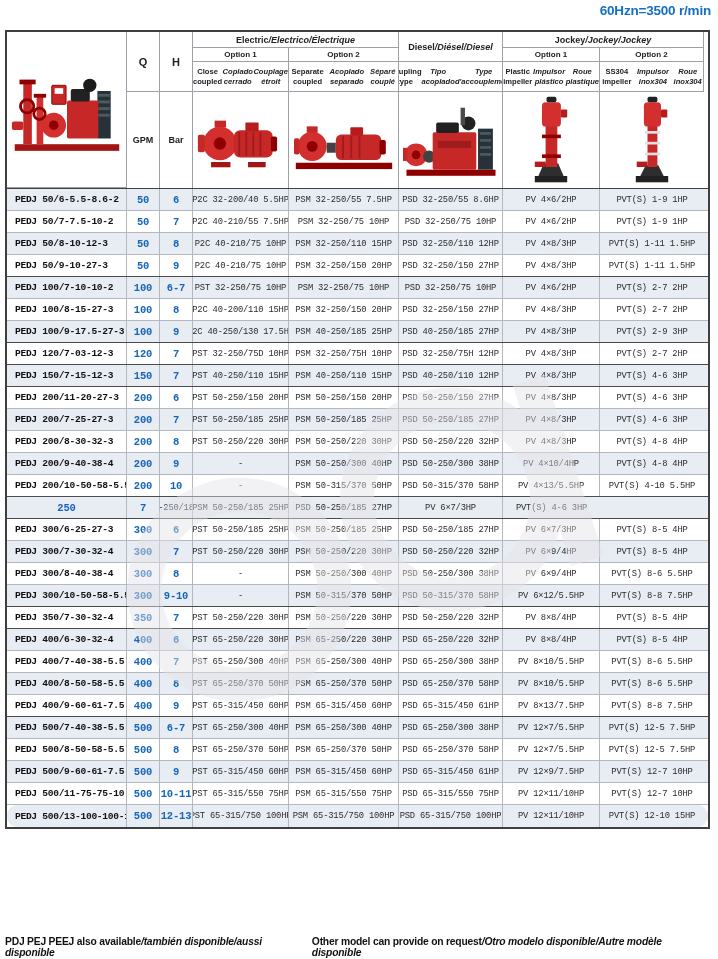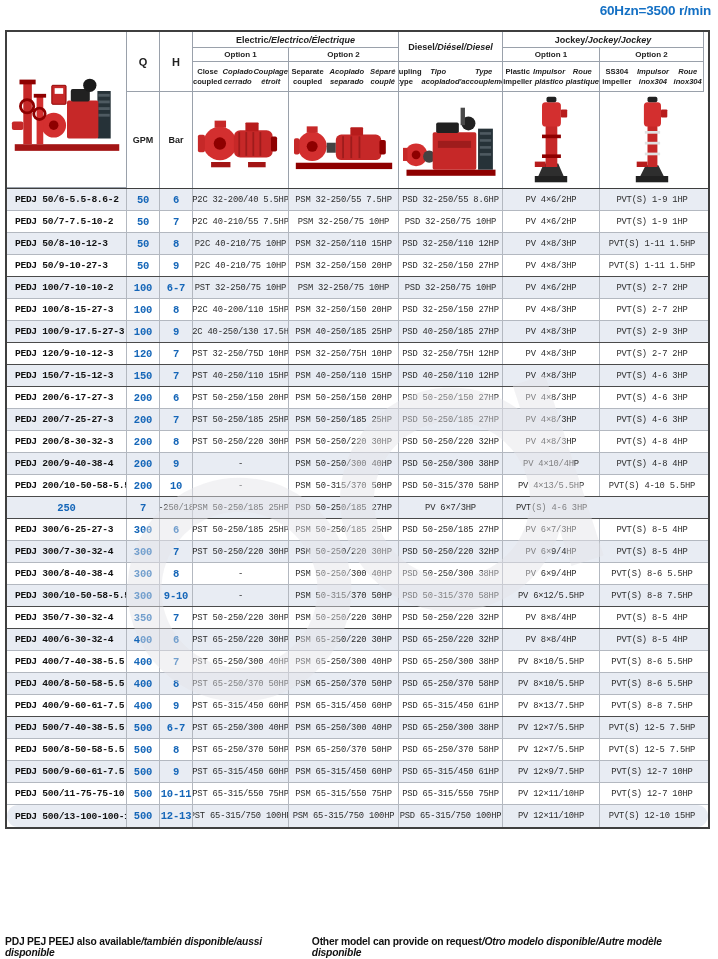--- a/index.html
+++ b/index.html
@@ -310,41 +310,41 @@
         <div class="cell model">PEDJ 100/9-17.5-27-3</div>
         <div class="cell blue">100</div>
         <div class="cell blue">9</div>
         <div class="cell">P2C 40-250/130 17.5HP</div>
         <div class="cell">PSM 40-250/185 25HP</div>
         <div class="cell">PSD 40-250/185 27HP</div>
         <div class="cell">PV 4×8/3HP</div>
         <div class="cell">PVT(S) 2-9 3HP</div>
       </div>
         <div class="row group-end">
-        <div class="cell model">PEDJ 120/9-10-12-3</div>
+        <div class="cell model">PEDJ 120/7-03-12-3</div>
         <div class="cell blue">120</div>
         <div class="cell blue">7</div>
         <div class="cell">PST 32-250/75D 10HP</div>
         <div class="cell">PSM 32-250/75H 10HP</div>
         <div class="cell">PSD 32-250/75H 12HP</div>
         <div class="cell">PV 4×8/3HP</div>
         <div class="cell">PVT(S) 2-7 2HP</div>
       </div>
         <div class="row group-end">
         <div class="cell model">PEDJ 150/7-15-12-3</div>
         <div class="cell blue">150</div>
         <div class="cell blue">7</div>
         <div class="cell">PST 40-250/110 15HP</div>
         <div class="cell">PSM 40-250/110 15HP</div>
         <div class="cell">PSD 40-250/110 12HP</div>
         <div class="cell">PV 4×8/3HP</div>
         <div class="cell">PVT(S) 4-6 3HP</div>
       </div>
         <div class="row">
-        <div class="cell model">PEDJ 200/6-17-27-3</div>
+        <div class="cell model">PEDJ 200/11-20-27-3</div>
         <div class="cell blue">200</div>
         <div class="cell blue">6</div>
         <div class="cell">PST 50-250/150 20HP</div>
         <div class="cell">PSM 50-250/150 20HP</div>
         <div class="cell">PSD 50-250/150 27HP</div>
         <div class="cell">PV 4×8/3HP</div>
         <div class="cell">PVT(S) 4-6 3HP</div>
       </div>
         <div class="row">
         <div class="cell model">PEDJ 200/7-25-27-3</div>

